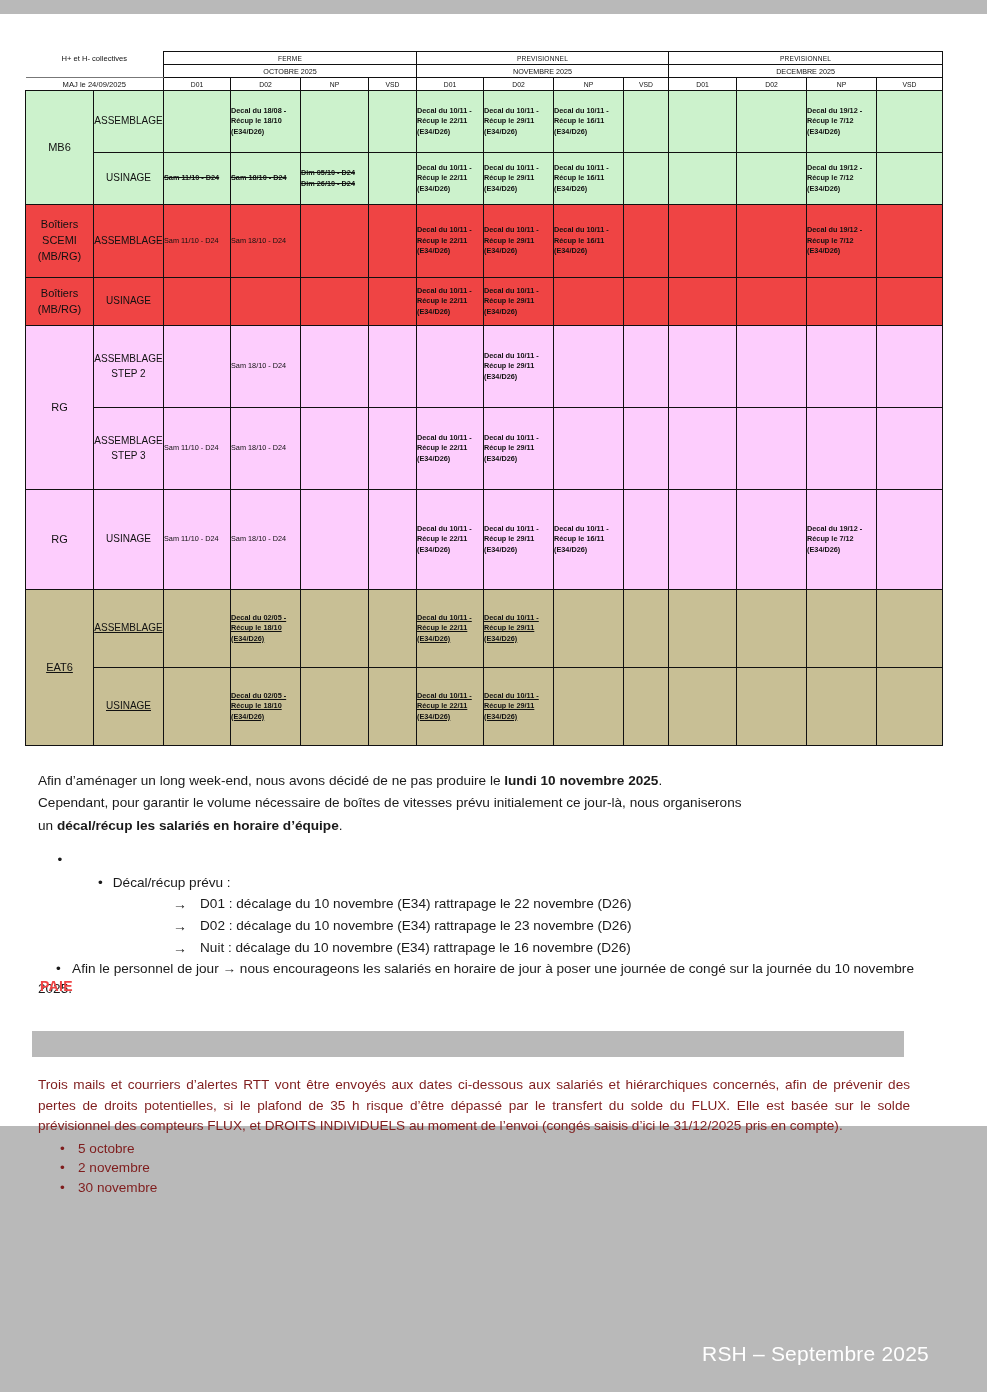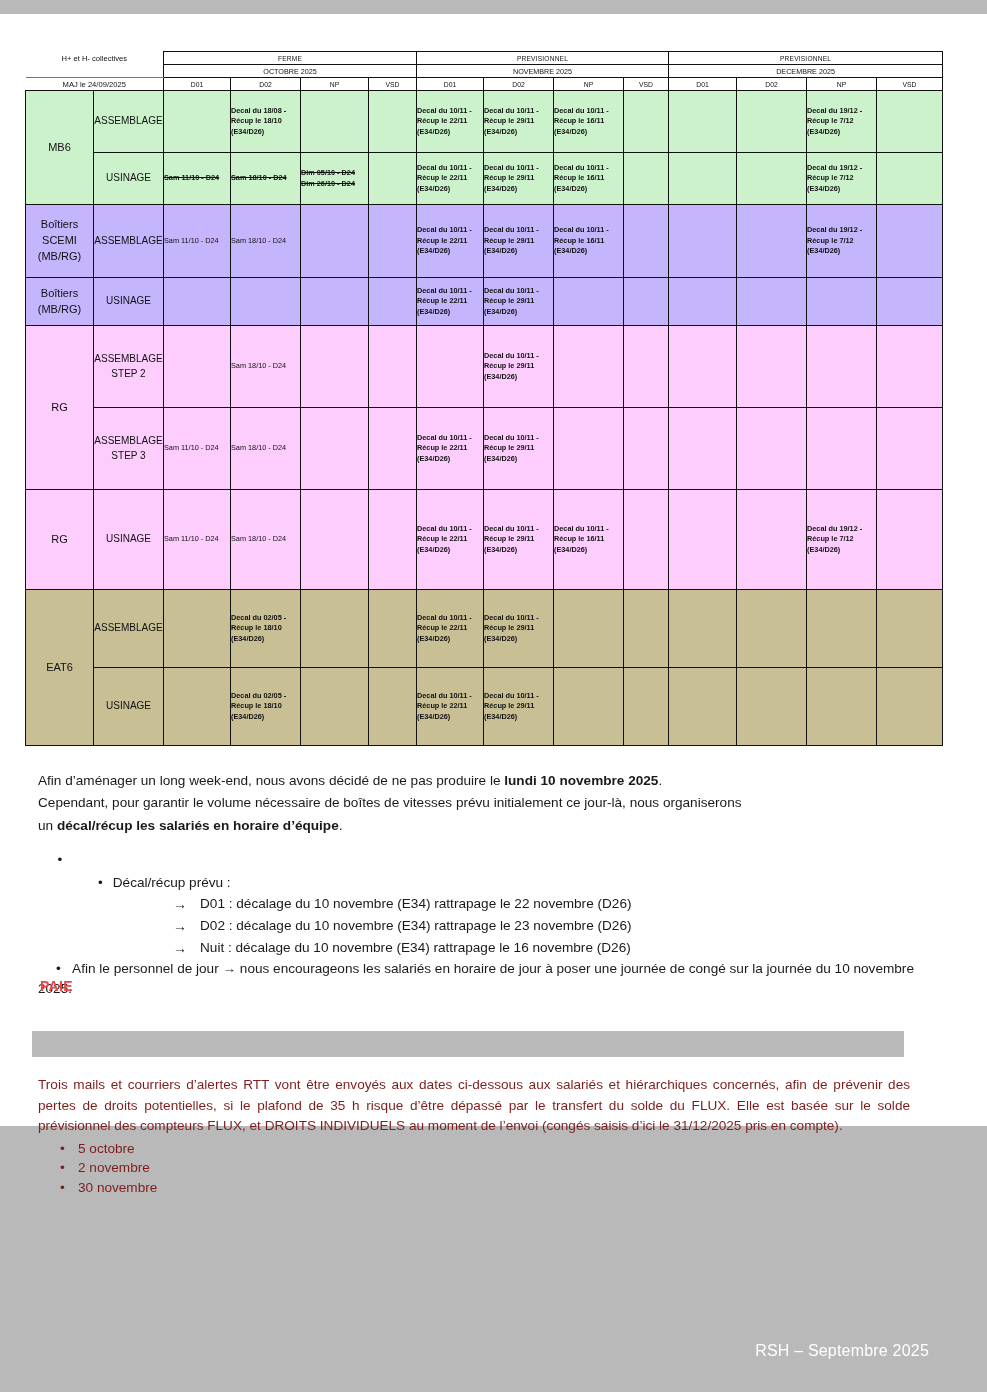--- a/index.html
+++ b/index.html
@@ -19,21 +19,21 @@
   }
   .footer-band {
     position: absolute;
     left: 0; top: 1331px;
     width: 987px; height: 55px;
     background: #b9b9b9;
   }
   .footer-text {
     position: absolute;
     right: 58px; top: 1342px;
-    font-size: 16px;
+    font-size: 21px;
     color: #ffffff;
     letter-spacing: 0.2px;
   }
 
   
   .tbl-wrap {
     position: absolute;
     left: 25px; top: 37px;
     width: 917px;
   }
@@ -90,23 +90,23 @@
     font-weight: bold;
     font-size: 10px;
     line-height: 1.45;
   }
   .strike { text-decoration: line-through; font-weight: bold; }
   .bold { font-weight: bold; }
   .thinline { font-weight: normal; }
 
   
   .c-green { background: #ccf2cc; }
-  .c-blue  { background: #c4b5fd; }
+  .c-blue  { background: #ef4444; }
   .c-pink  { background: #fdcdfd; }
-  .c-tan   { background: #c8bf95; }
+  .c-tan   { background: #c8bf95; text-decoration: underline; }
 
   .sep-row td { border-top: 1.6px solid #111; }
 
   
   .body-text {
     position: absolute;
     left: 38px; top: 757px;
     width: 900px;
     font-size: 13.6px;
     line-height: 1.5;

